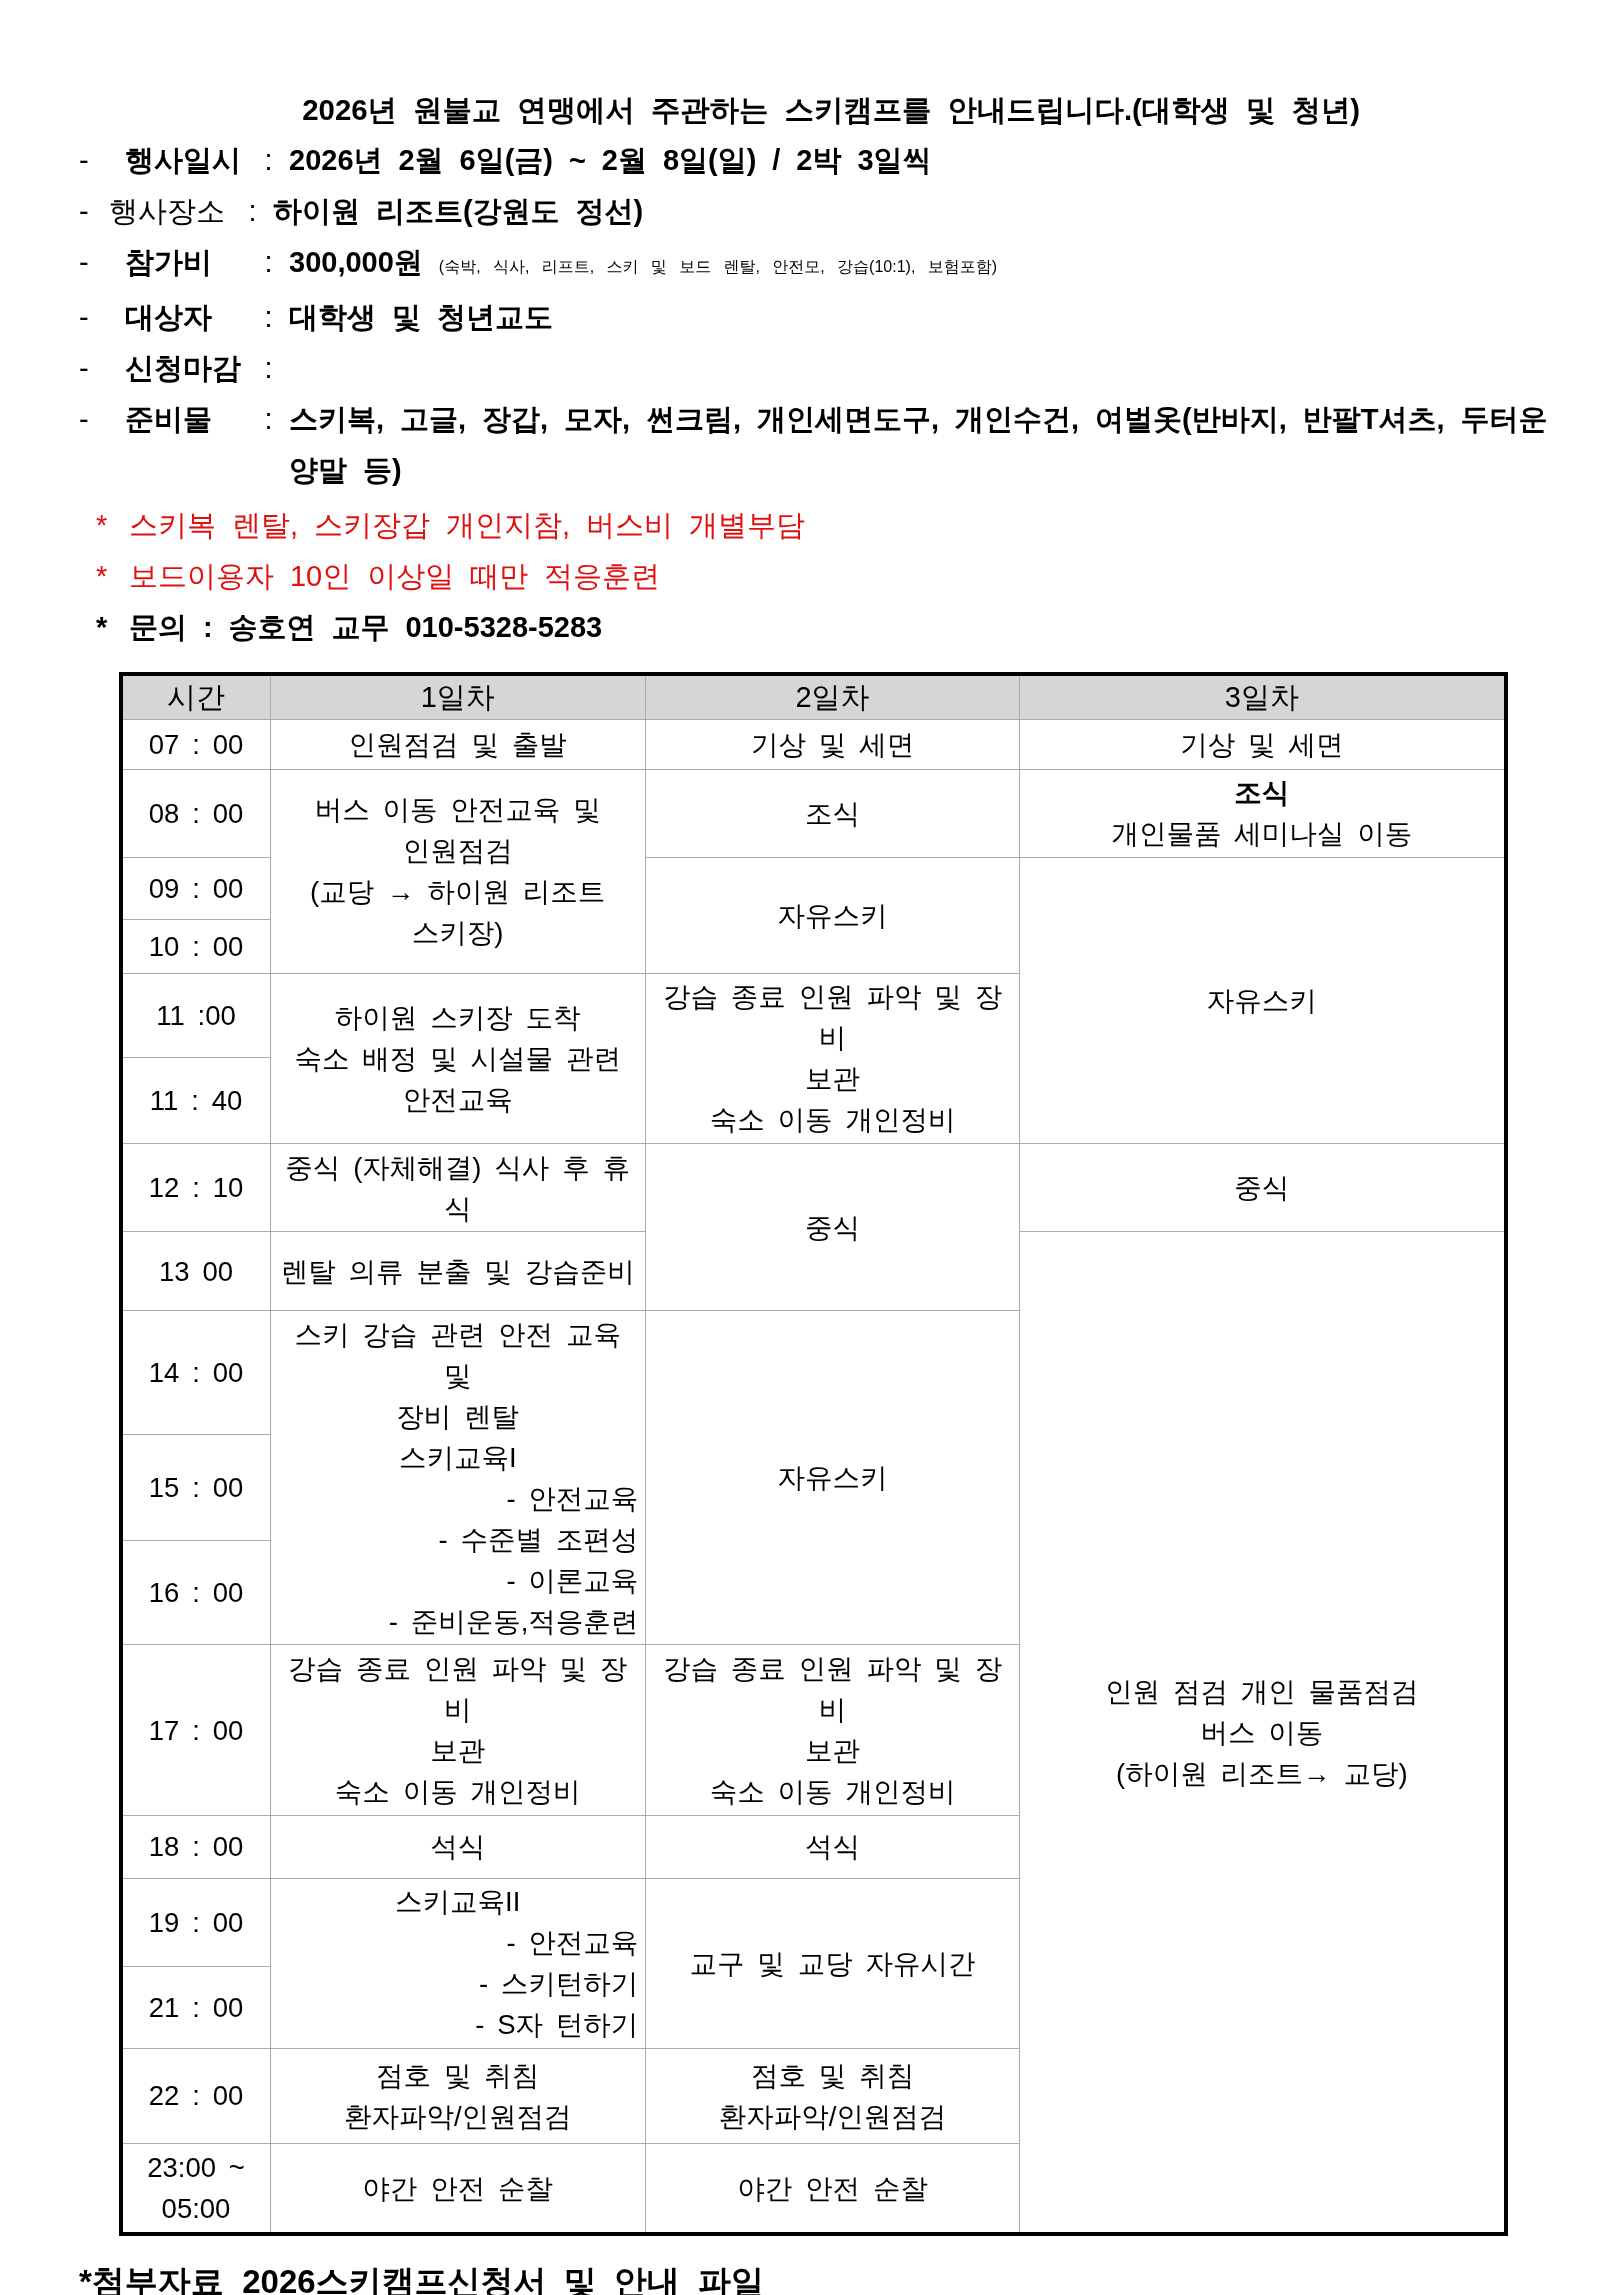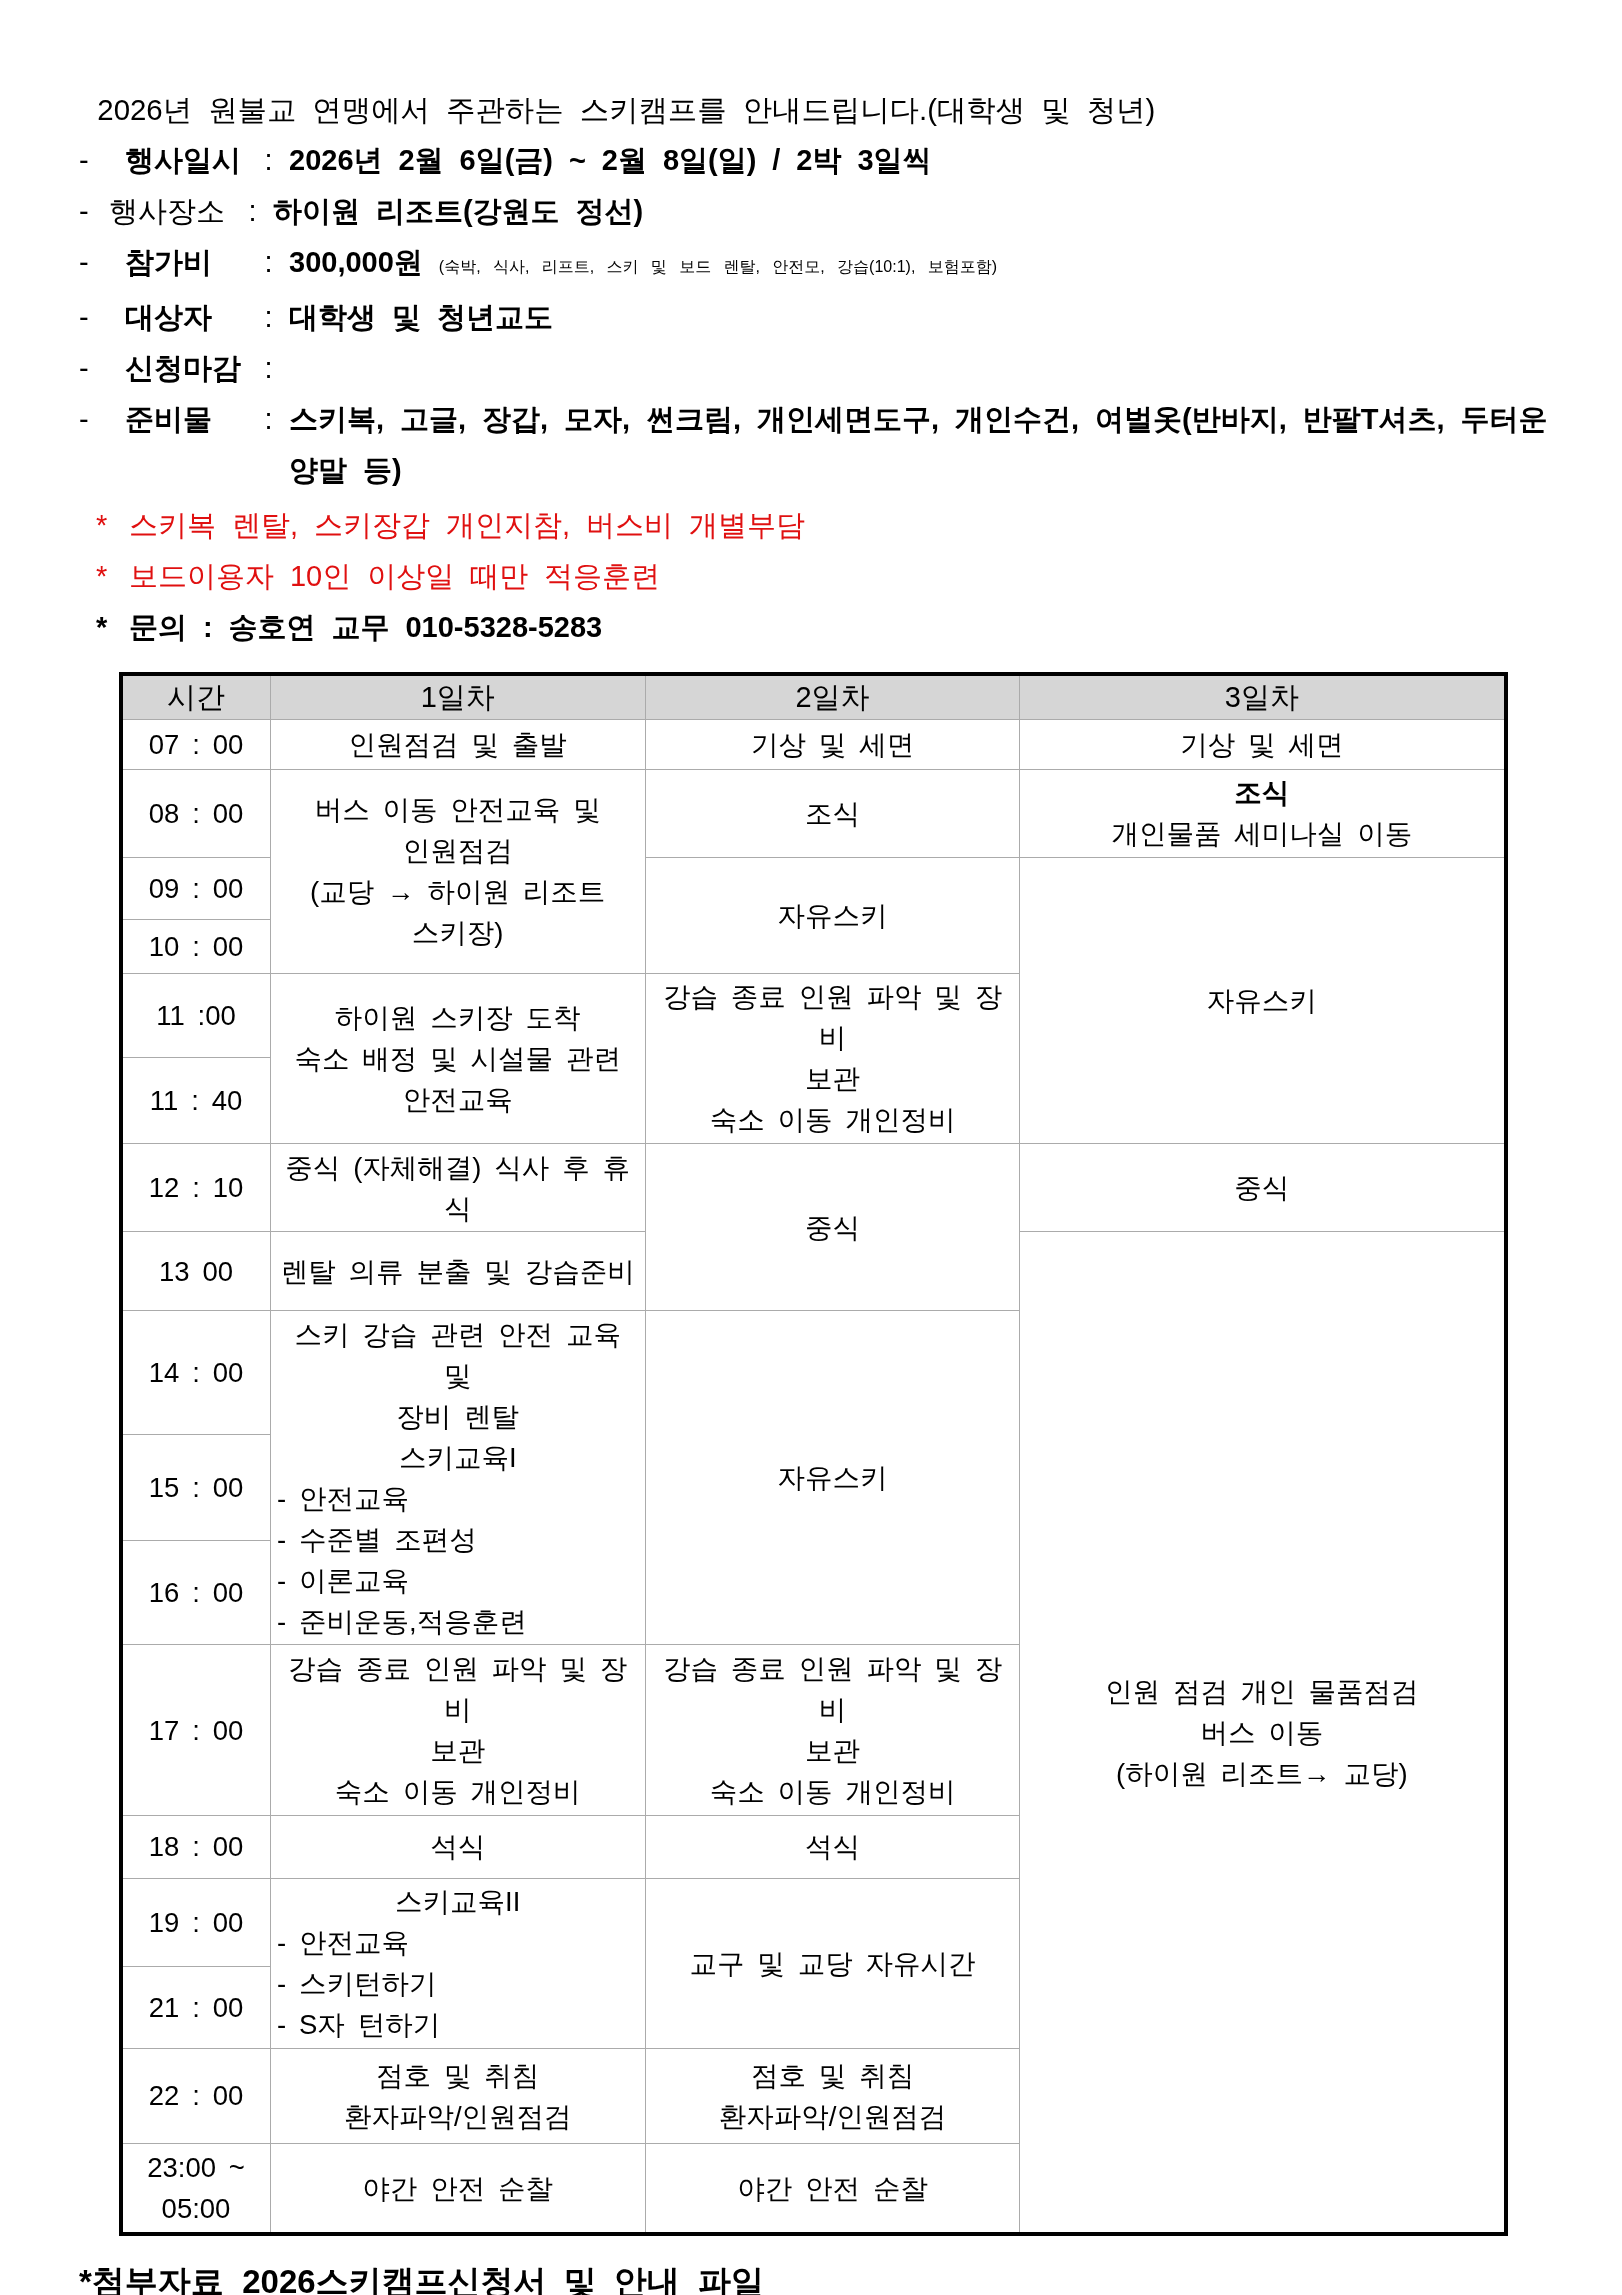--- a/index.html
+++ b/index.html
@@ -9,25 +9,26 @@
     background:#ffffff;
     font-family:"Liberation Sans","DejaVu Sans",sans-serif;
     color:#000;
     overflow:hidden;
   }
   .content{
     padding:84px 58px 0 79px;
   }
   
   .title{
-    font-size:29.4px;font-weight:normal;
+    font-size:29.4px;font-weight:bold;
     padding-left:18.3px;
     line-height:51px;
     word-spacing:7.9px;
     white-space:nowrap;
+    text-align:center;
   }
   .info-line{
     display:flex;
     font-size:29px;
     line-height:51px;
     word-spacing:7.9px;
     align-items:flex-start;
   }
   .info-line .dash{flex:none;width:30px;}
   .info-line .label{flex:none;width:123px;text-align:justify;text-align-last:justify;}
@@ -65,21 +66,21 @@
     white-space:pre-line;
     overflow:hidden;
   }
   table.schedule th{
     background:#d6d6d6;
     font-size:29px;
     line-height:37px;
   }
   td.time{font-size:29px;white-space:pre-wrap;line-height:42px;margin-top:38px;}
   td .bold, td.bold{font-weight:bold;}
-  td .cell-list{text-align:left;white-space:pre-line;}
+  td .cell-list{text-align:right;white-space:pre-line;}
   td.lh60{line-height:39px;}
   td.lh56{line-height:37px;}
   
   .footer{
     margin:23.6px 0 0 0;
     font-size:33px;
     font-weight:bold;
     text-decoration:underline;
     text-underline-offset:6.5px;
     text-decoration-thickness:3.3px;

